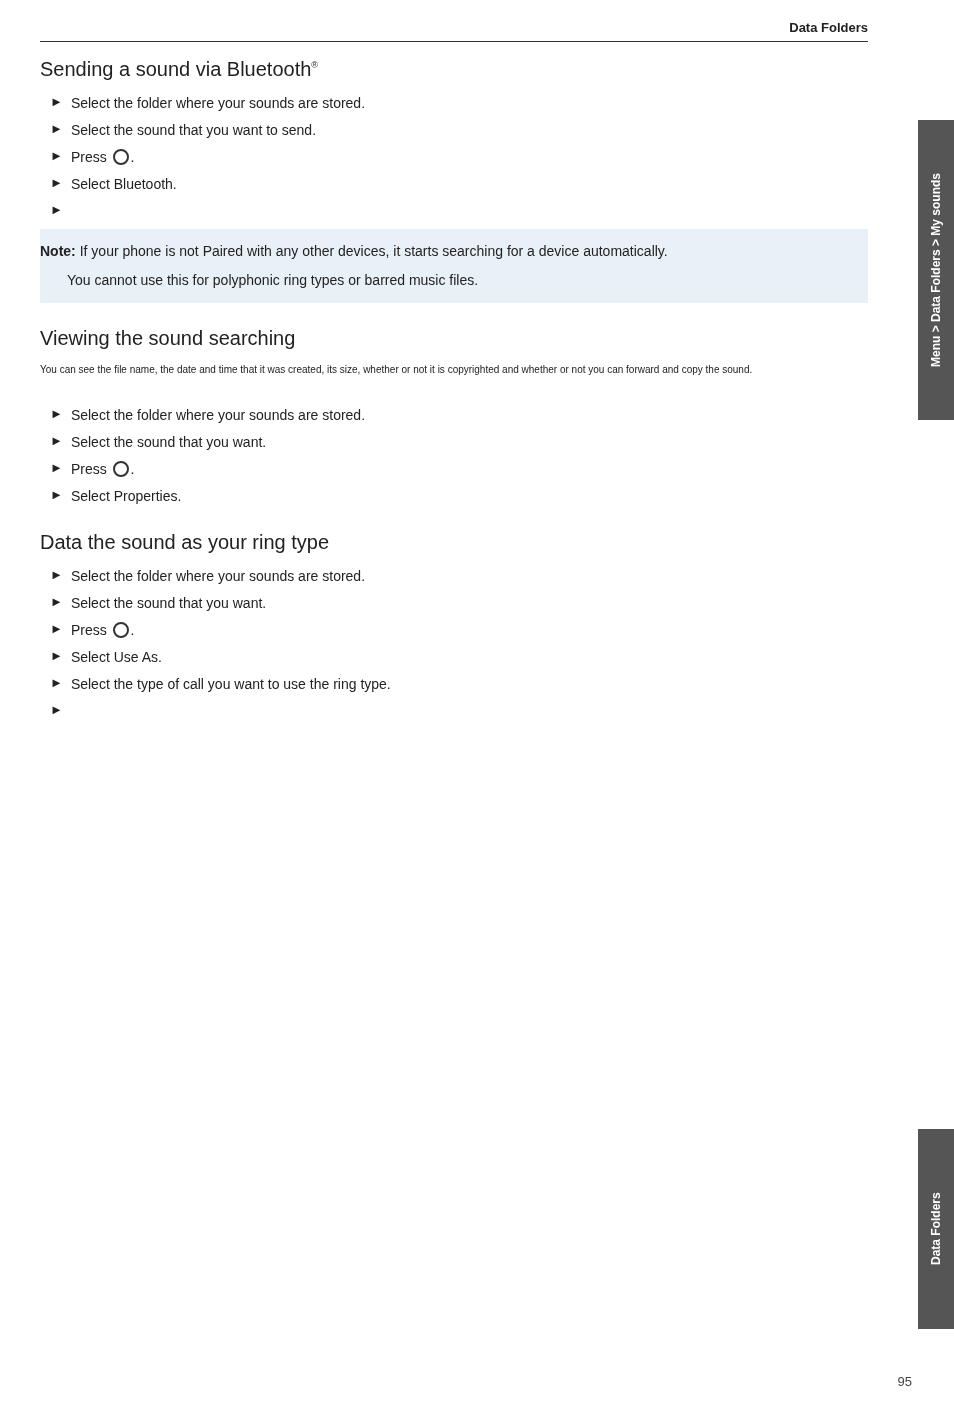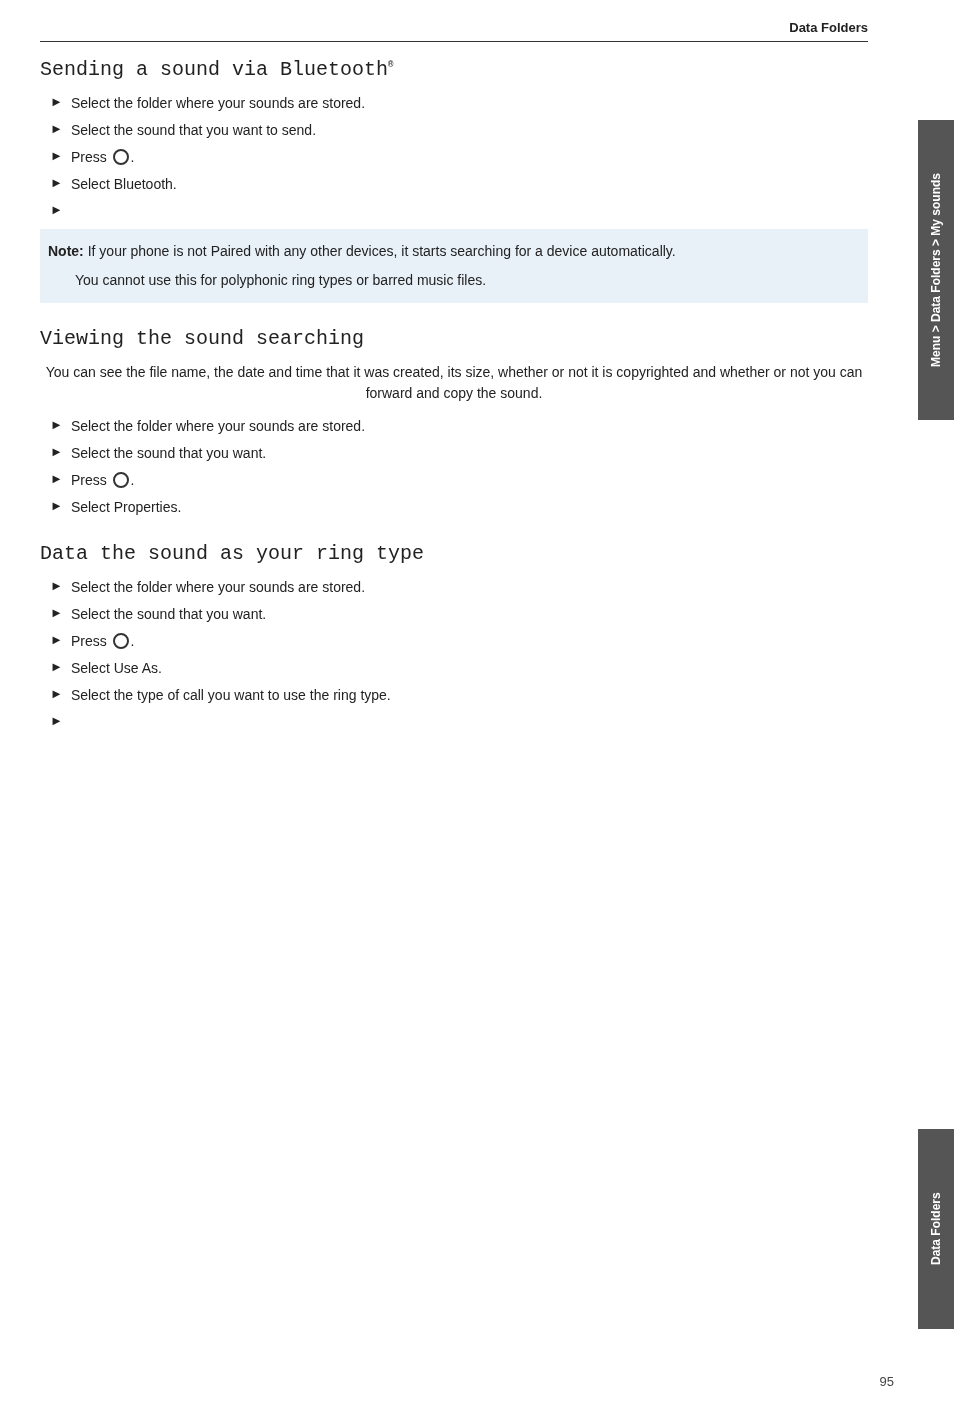--- a/index.html
+++ b/index.html
@@ -68,21 +68,20 @@
       margin-bottom: 16px;
     }
 
     
     .section-heading {
       font-size: 20px;
       font-weight: normal;
       color: #222;
       margin-bottom: 12px;
       margin-top: 24px;
-      font-family: Liberation Mono, monospace;
     }
 
     .section-heading:first-of-type {
       margin-top: 0;
     }
 
     
     .bullet-list {
       list-style: none;
       margin: 0 0 12px 0;
@@ -119,40 +118,40 @@
       vertical-align: middle;
       margin: 0 2px;
       position: relative;
       top: -1px;
     }
 
     
     .note-box {
       background: #e8f0f8;
       border: none;
-      padding: 12px 8px;
+      padding: 12px 0;
       margin: 12px 0 20px 0;
       font-size: 14px;
       line-height: 1.5;
     }
 
     .note-box .note-title {
       font-weight: bold;
     }
 
     .note-box .note-indent {
       margin-left: 27px;
       margin-top: 8px;
     }
 
     
     .page-number {
       position: absolute;
       bottom: 20px;
-      right: 60px;
+      right: 42px;
       font-size: 13px;
       color: #444;
     }
 
     
     sup {
       font-size: 9px;
     }
 
     .bold { font-weight: normal; }
@@ -197,21 +196,21 @@
     </ul>
 
     <div class="note-box">
       <span class="note-title">Note:</span>
       <span> If your phone is not Paired with any other devices, it starts searching for a device automatically.</span>
       <div class="note-indent">You cannot use this for polyphonic ring types or barred music files.</div>
     </div>
 
     <h2 class="section-heading">Viewing the sound searching</h2>
 
-    <p style="font-size:14px; line-height:1.5; margin-bottom:12px;text-align:center;">You can see the file name, the date and time that it was created, its size, whether or not it is copyrighted and whether or not you can forward and copy the sound.</p>
+    <p style="font-size:10px; line-height:1.5; margin-bottom:28px;">You can see the file name, the date and time that it was created, its size, whether or not it is copyrighted and whether or not you can forward and copy the sound.</p>
 
     <ul class="bullet-list">
       <li>
         <span class="bullet-arrow">►</span>
         <span class="bullet-text">Select the folder where your sounds are stored.</span>
       </li>
       <li>
         <span class="bullet-arrow">►</span>
         <span class="bullet-text">Select the sound that you want.</span>
       </li>

